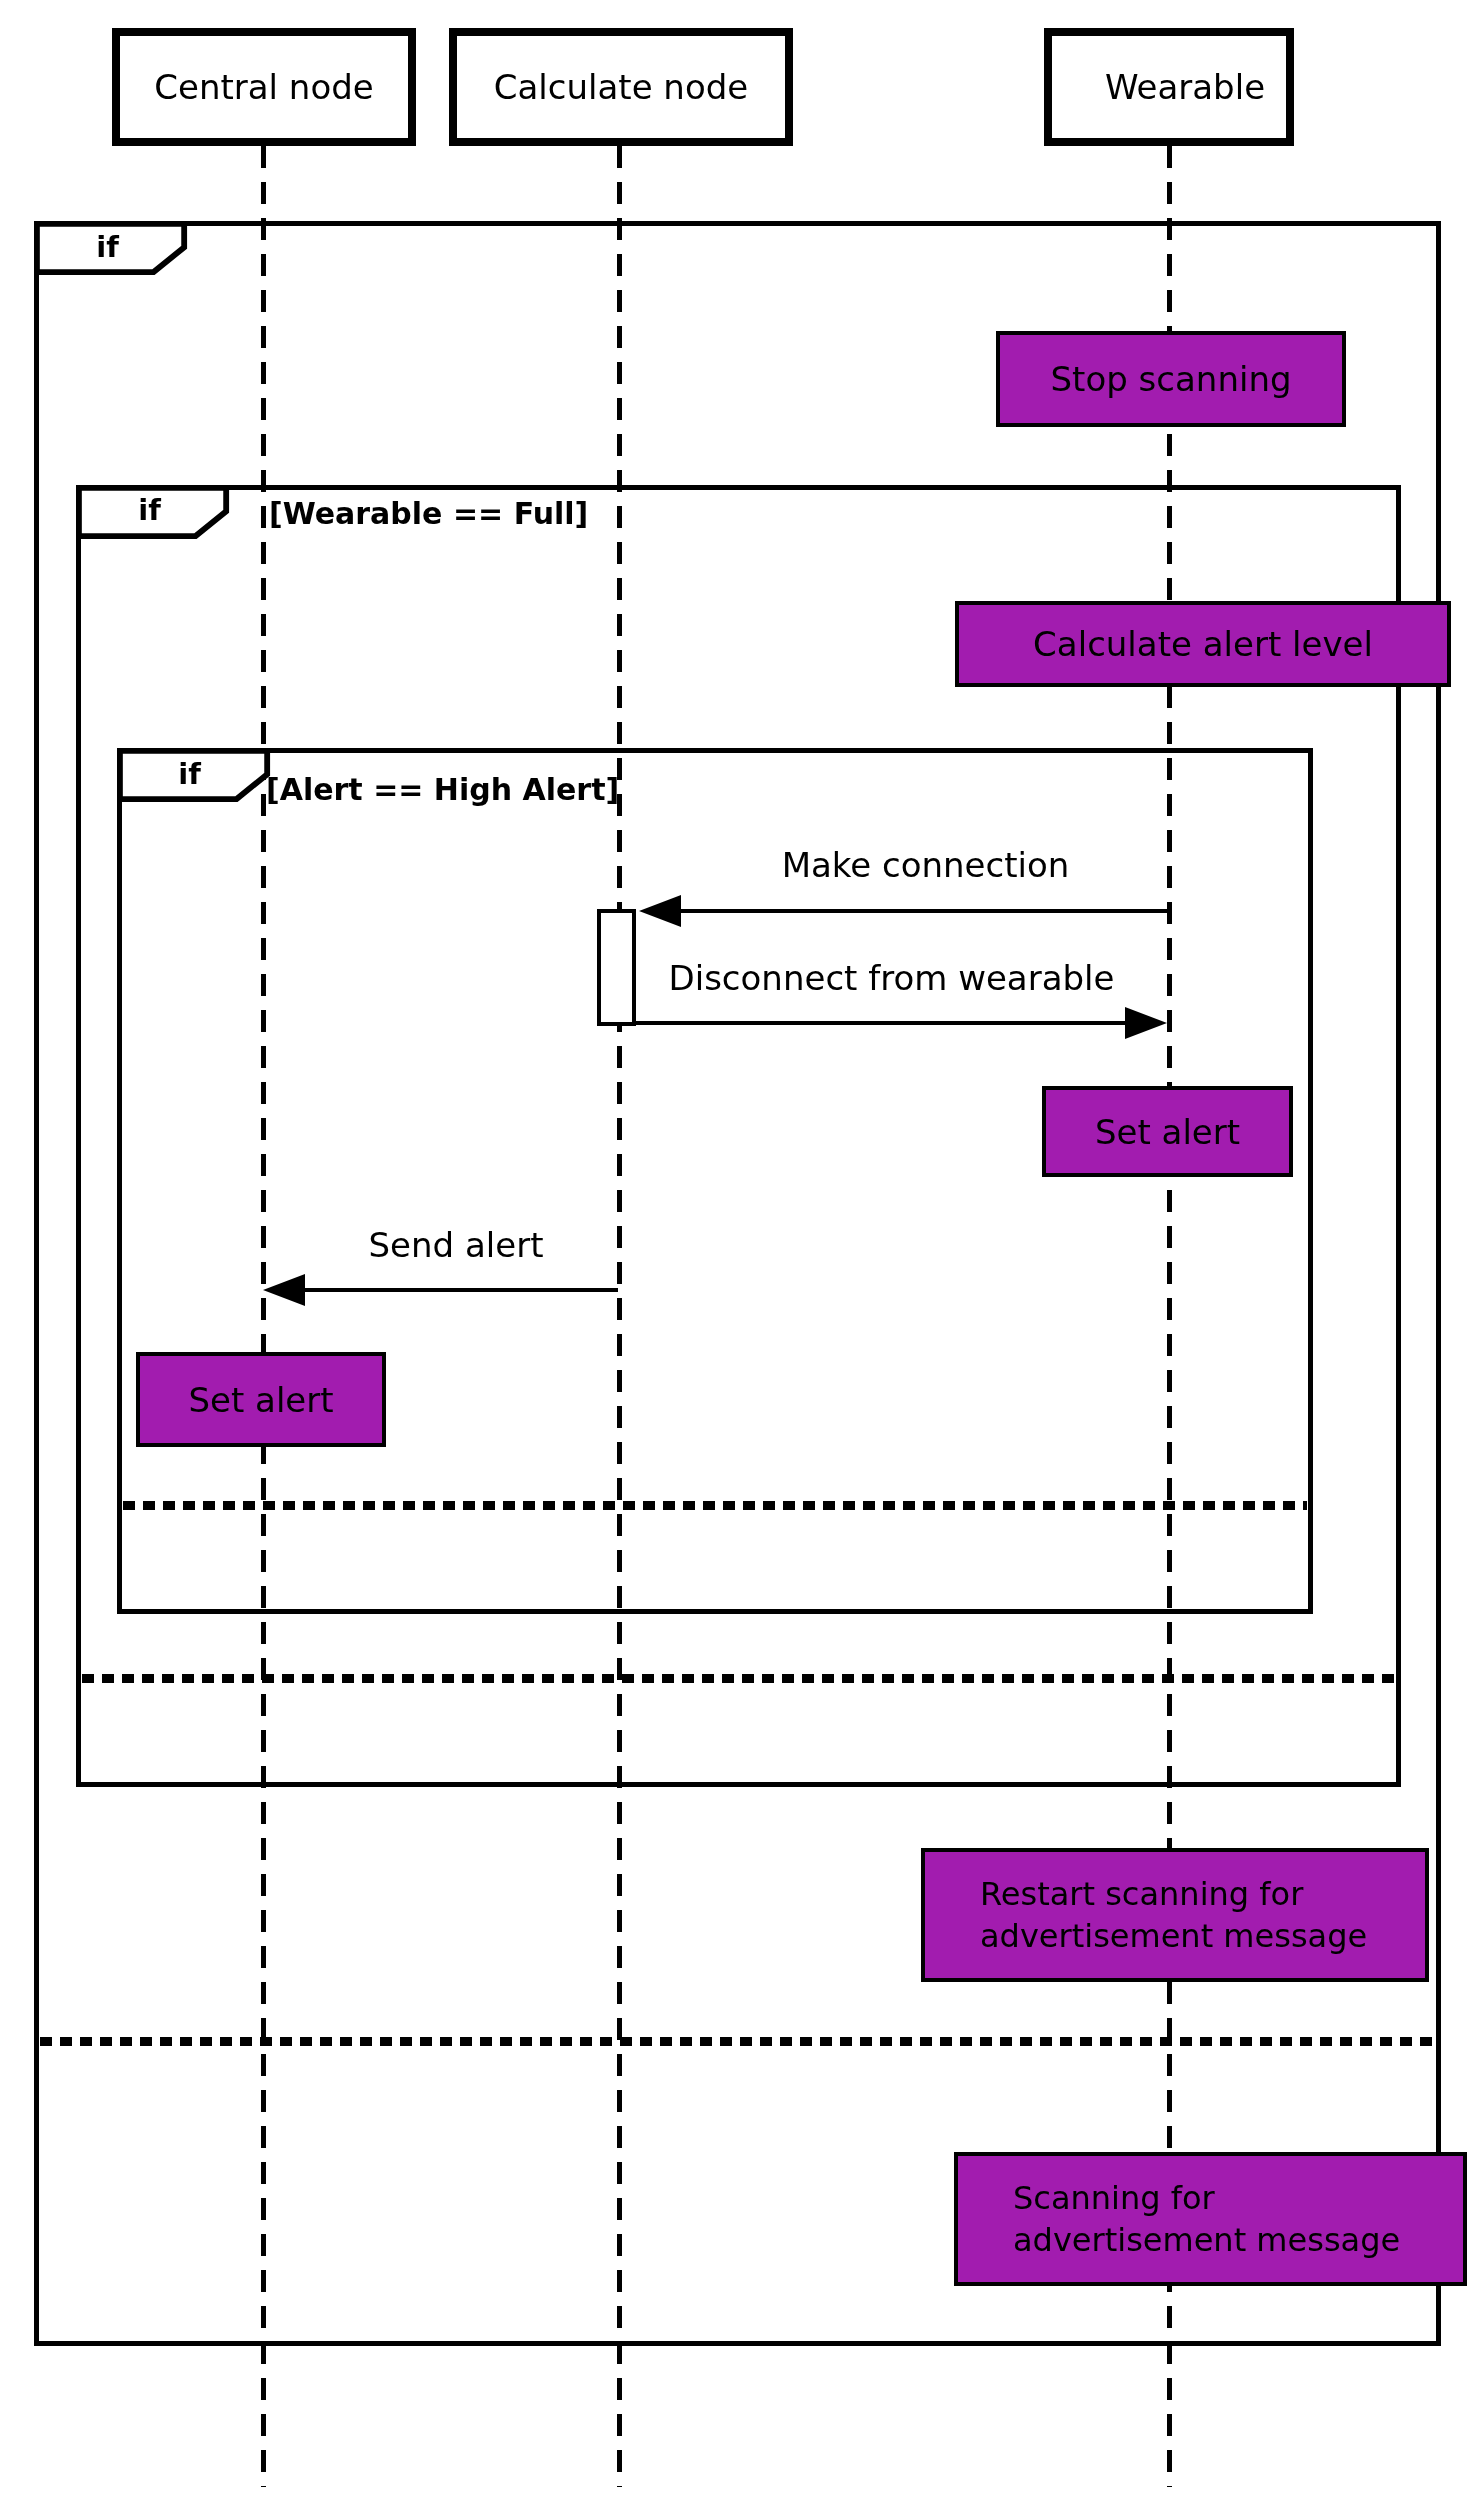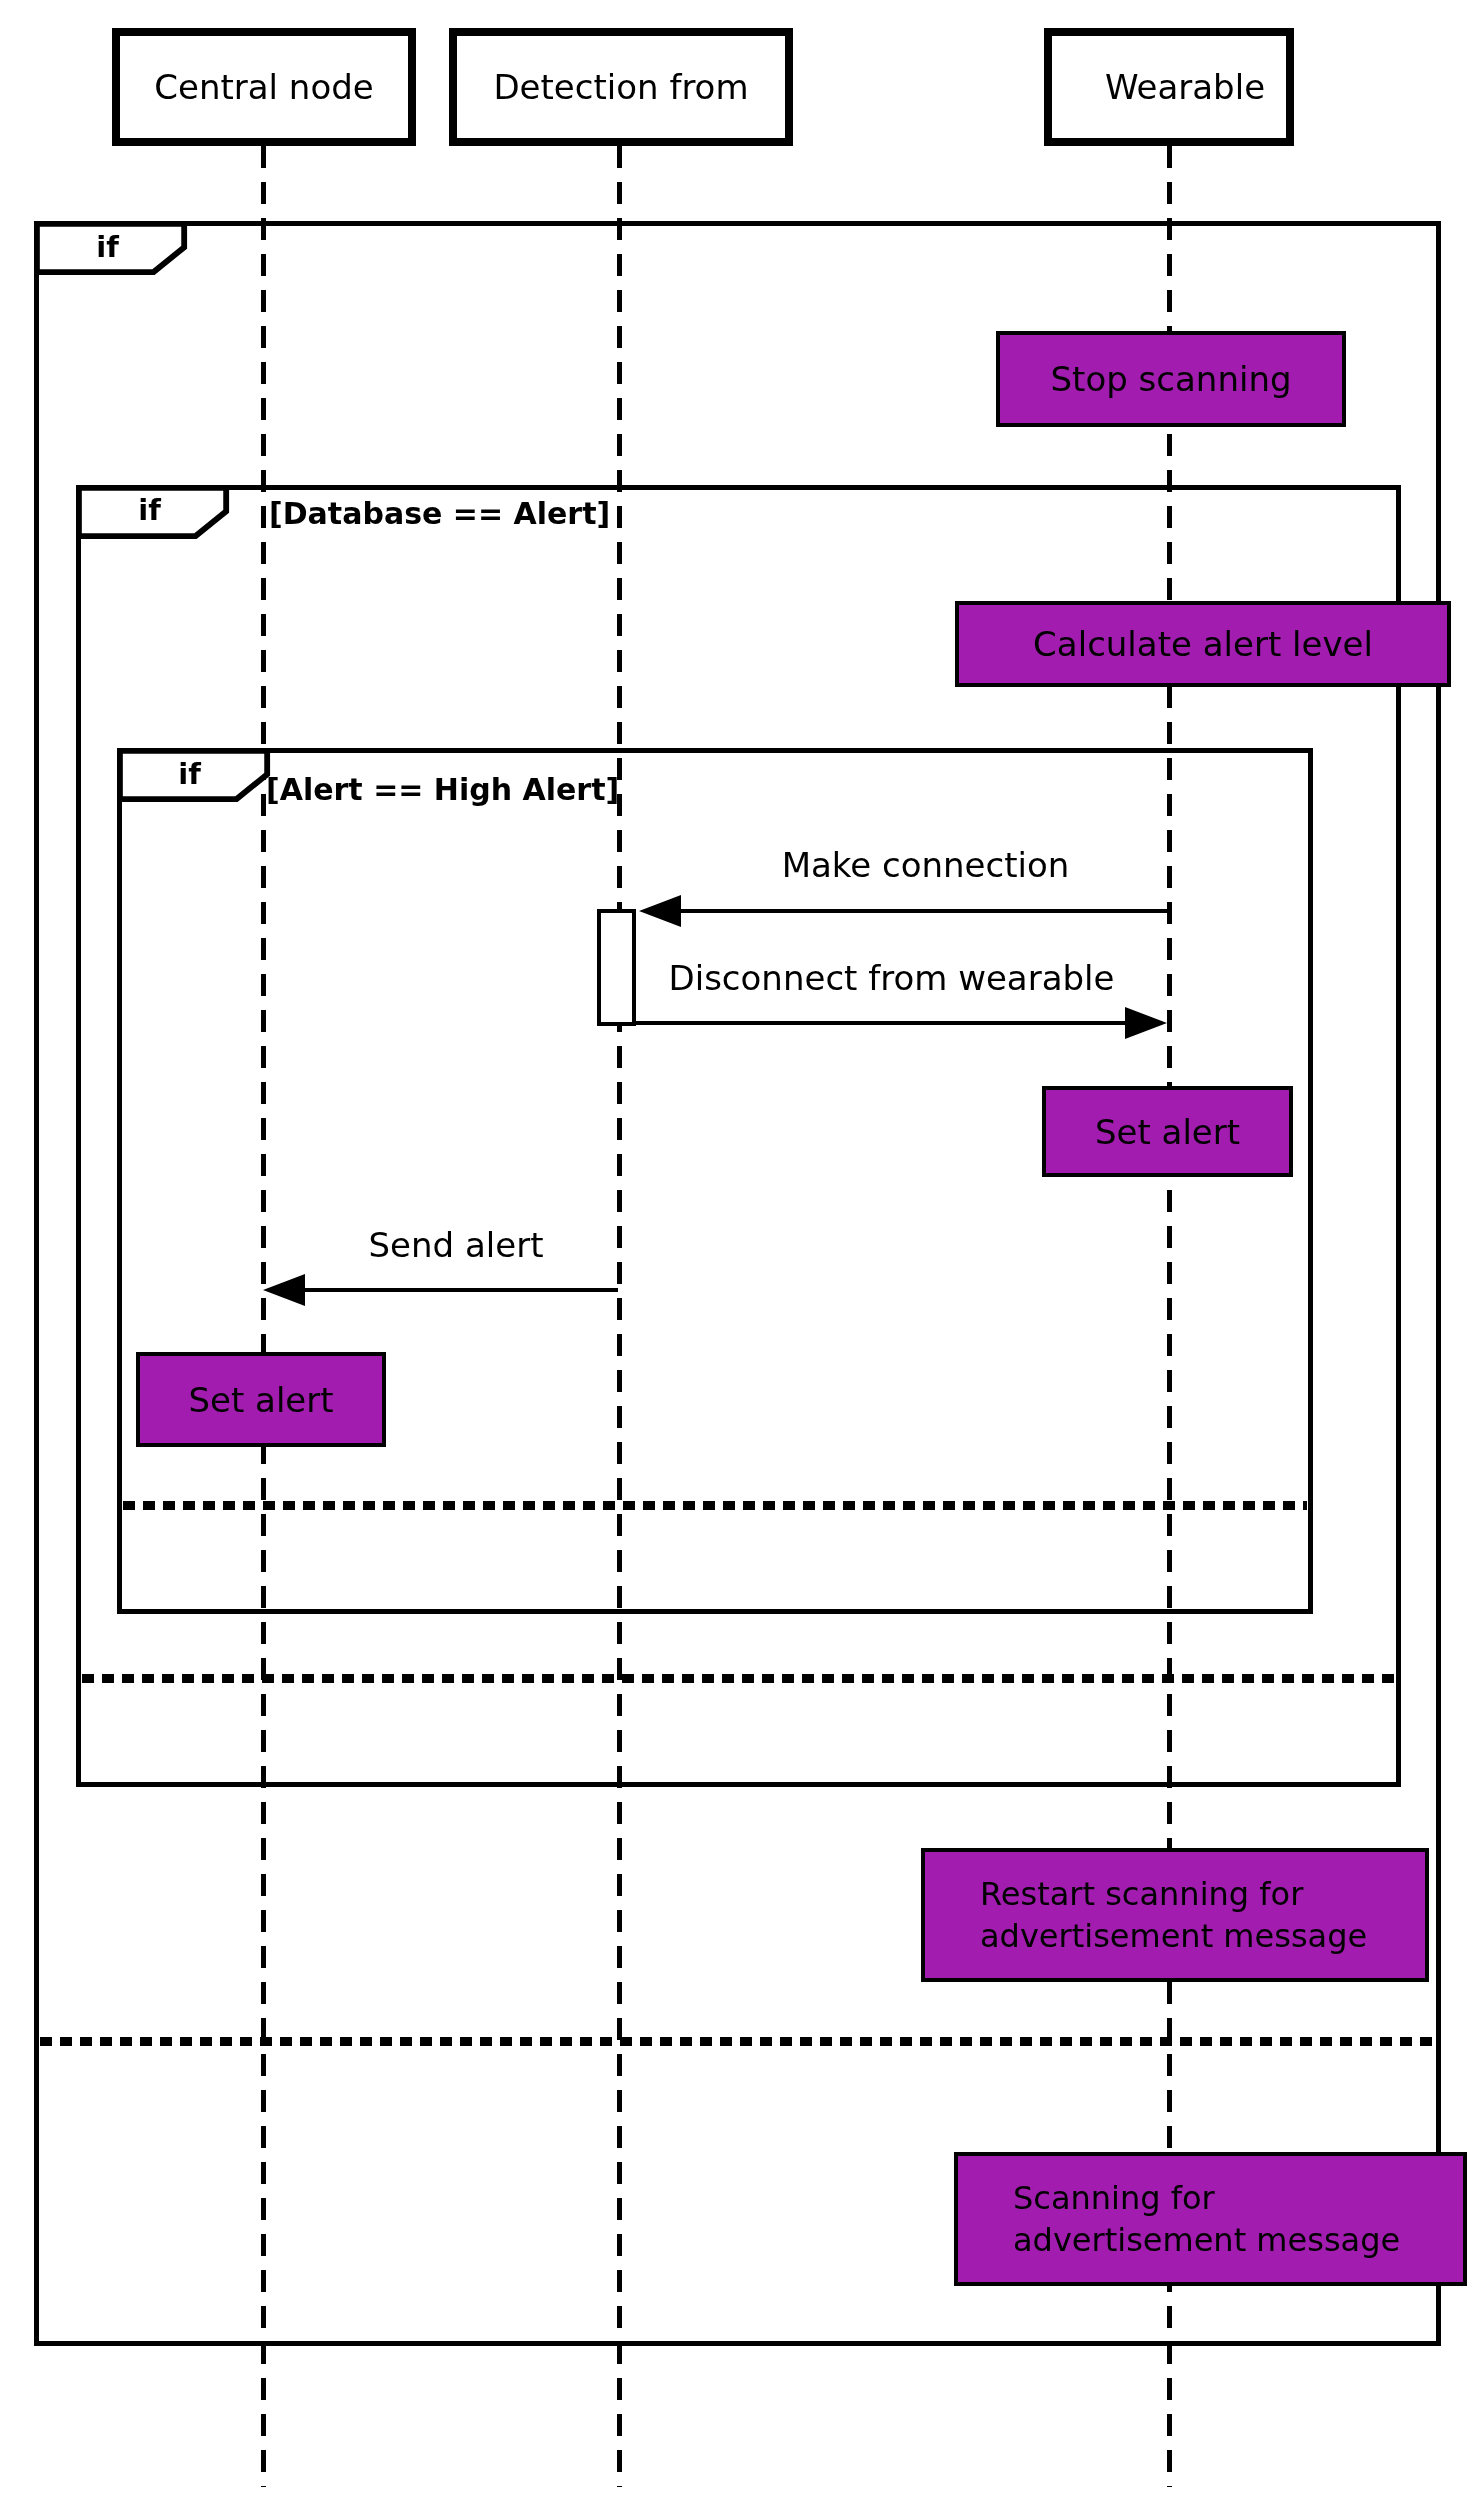--- a/index.html
+++ b/index.html
@@ -139,35 +139,35 @@
 </head>
 <body>
 
 <div class="canvas">
 
   <div class="lifeline" style="left:261px;"></div>
   <div class="lifeline" style="left:617px;"></div>
   <div class="lifeline" style="left:1167px;"></div>
 
   <div class="head" style="left:112px; width:304px;">Central node</div>
-  <div class="head" style="left:449px; width:344px;">Detection from</div>
+  <div class="head" style="left:449px; width:344px;">Calculate node</div>
   <div class="head" style="left:1044px; width:250px;padding-left:32px;">Wearable</div>
 
   <div class="fragment" style="left:34px; top:221px; width:1407px; height:2125px;"></div>
   <svg class="pentagon" style="left:34px; top:221px;" width="156" height="54" viewBox="0 0 214 74">
     <path d="M 4 4 H 206 V 36 L 164 70 H 4 Z" fill="#ffffff" stroke="#000000" stroke-width="8"></path>
   </svg>
   <div class="if-label" style="left:49px; top:230px;">if</div>
 
   <div class="fragment" style="left:76px; top:485px; width:1325px; height:1302px;"></div>
   <svg class="pentagon" style="left:76px; top:485px;" width="156" height="54" viewBox="0 0 214 74">
     <path d="M 4 4 H 206 V 36 L 164 70 H 4 Z" fill="#ffffff" stroke="#000000" stroke-width="8"></path>
   </svg>
   <div class="if-label" style="left:91px; top:493px;">if</div>
-  <div class="guard" style="left:269px; top:496px;">[Database == Alert]</div>
+  <div class="guard" style="left:269px; top:496px;">[Wearable == Full]</div>
 
   <div class="fragment" style="left:117px; top:748px; width:1196px; height:866px;"></div>
   <svg class="pentagon" style="left:117px; top:748px;" width="156" height="54" viewBox="0 0 214 74">
     <path d="M 4 4 H 206 V 36 L 164 70 H 4 Z" fill="#ffffff" stroke="#000000" stroke-width="8"></path>
   </svg>
   <div class="if-label" style="left:131px; top:757px;">if</div>
   <div class="guard" style="left:266px; top:760px;margin-top:12px;">[Alert == High Alert]</div>
 
   <div class="separator" style="left:123px; top:1501px; width:1184px;"></div>
   <div class="separator" style="left:82px; top:1674px; width:1314px;"></div>

